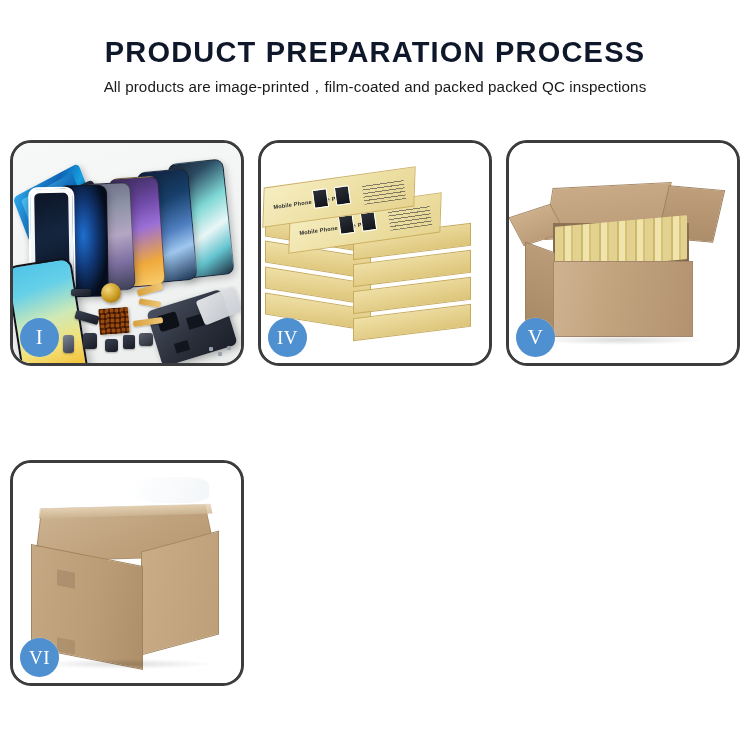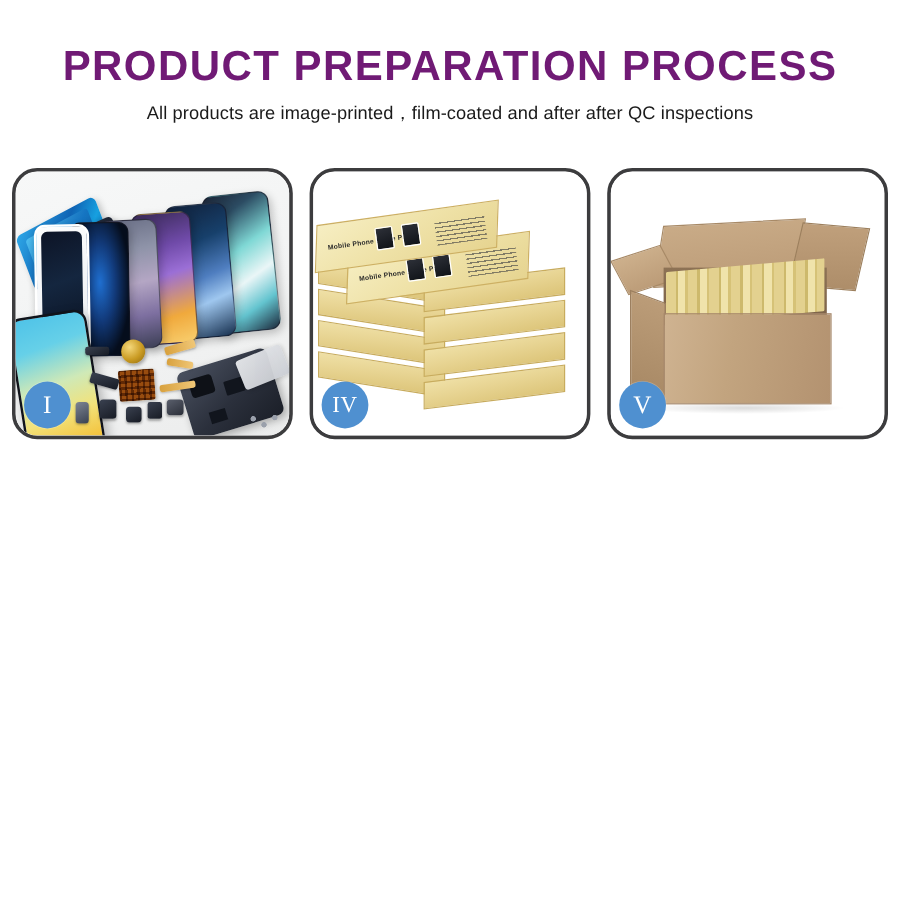--- a/index.html
+++ b/index.html
@@ -7,24 +7,24 @@
   body {
     background: #ffffff;
     font-family: "Liberation Sans", sans-serif;
     overflow: hidden;
   }
   .page { position: relative; width: 750px; height: 750px; background: #fff; }
 
   
   .header { padding-top: 36px; text-align: center; }
   .title {
-    font-size: 35px;
+    font-size: 29px;
     font-weight: 700;
     letter-spacing: 1.2px;
-    color: #701a75;
+    color: #0f172a;
     line-height: 1.12;
     white-space: nowrap;
   }
   .subtitle {
     margin-top: 9px;
     font-size: 15.2px;
     font-weight: 400;
     color: #1a1a1a;
     letter-spacing: 0.1px;
     white-space: nowrap;
@@ -450,21 +450,21 @@
     background: radial-gradient(ellipse at center, rgba(0,0,0,.13) 0%, rgba(0,0,0,0) 72%);
   }
 </style>
 </head>
 <body>
 
 <div class="page">
 
   <div class="header">
     <div class="title">PRODUCT PREPARATION PROCESS</div>
-    <div class="subtitle">All products are image-printed，film-coated and after after QC inspections</div>
+    <div class="subtitle">All products are image-printed，film-coated and packed packed QC inspections</div>
   </div>
 
   <div class="grid">
 
     <div class="panel">
       <div class="panel-inner p1">
         <div class="lcd-blue"></div>
         <div class="lcd-dark"></div>
         <div class="ph ph-e"></div>
         <div class="ph ph-d"></div>
@@ -537,15 +537,30 @@
         <div class="c5-fill"></div>
         <div class="c5-side"></div>
         <div class="c5-body"></div>
         <div class="c5-shadow"></div>
       </div>
       <div class="badge n5">
         <span>V</span>
       </div>
     </div>
 
+    <div class="panel">
+      <div class="panel-inner p6">
+        <div class="c6-wrap"></div>
+        <div class="c6-top"></div>
+        <div class="c6-tape"></div>
+        <div class="c6-right"></div>
+        <div class="c6-front"></div>
+        <div class="c6-tab1"></div>
+        <div class="c6-tab2"></div>
+        <div class="c6-shadow"></div>
+      </div>
+      <div class="badge n6">
+        <span>VI</span>
+      </div>
+    </div>
 
   </div>
 </div>
 
 </body></html>

